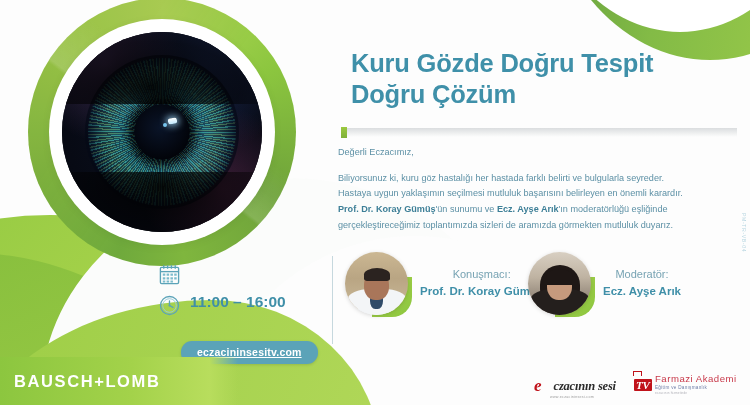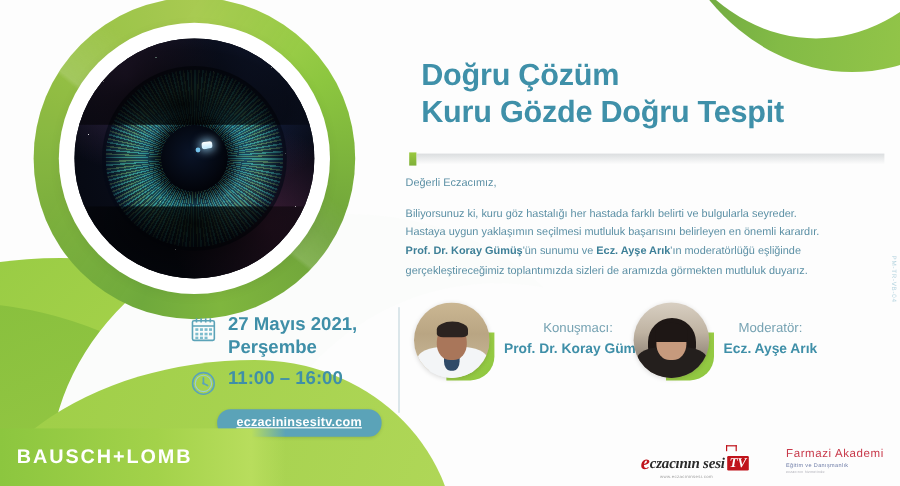--- a/index.html
+++ b/index.html
@@ -314,24 +314,24 @@
   }
   .esi-e{
     font-family:"Liberation Serif", serif;
     font-style:italic; font-weight:bold;
     color:#c0131b; font-size:17px; line-height:1;
     position:relative; top:1px;
   }
   .esi-word{
     font-family:"Liberation Serif", serif;
     font-style:italic; font-weight:bold;
-    color:#2b2b2b; font-size:12.5px; letter-spacing:-.2px;
+    color:#2b2b2b; font-size:12.5px; letter-spacing:-.2px;margin-left:12px;
   }
   .esi-tv{
-    margin-left:2px; background:#c0131b; color:#fff;
+    margin-left:18px; background:#c0131b; color:#fff;
     font-family:"Liberation Serif", serif;
     font-weight:bold; font-style:italic;
     font-size:11px; padding:0 2px; border-radius:1px;
     position:relative; top:-1px;
   }
   .esi-sub{
     position:absolute; left:16px; bottom:-5px;
     color:#9a9a9a; font-size:3.6px; letter-spacing:.3px;
   }
   .esi-ant{
@@ -390,22 +390,22 @@
     <div class="iris-glow"></div>
     <div class="iris-rim"></div>
     <div class="pupil"></div>
     <div class="glint"></div>
     <div class="glint2"></div>
     <div class="eye-cloud-top"></div>
     <div class="eye-cloud-bot"></div>
   </div>
 
   <div class="title">
+    <div>Kuru Gözde Doğru Tespit</div>
     <div>Doğru Çözüm</div>
-    <div>Kuru Gözde Doğru Tespit</div>
   </div>
 
   <div class="divider-top-tick"></div>
   <div class="divider-top"></div>
 
   <div class="body-text">
     <span class="greet">Değerli Eczacımız,</span>
     <span>Biliyorsunuz ki, kuru göz hastalığı her hastada farklı belirti ve bulgularla seyreder. Hastaya uygun yaklaşımın seçilmesi mutluluk başarısını belirleyen en önemli karardır. </span><b>Prof. Dr. Koray Gümüş</b><span>'ün sunumu ve </span><b>Ecz. Ayşe Arık</b><span>'ın moderatörlüğü eşliğinde gerçekleştireceğimiz toplantımızda sizleri de aramızda görmekten mutluluk duyarız.</span>
   </div>
 
@@ -426,24 +426,20 @@
             <rect x="16.9" y="11" width="2.6" height="2.3"></rect>
           <rect x="5" y="14.9" width="2.6" height="2.3"></rect>
             <rect x="9" y="14.9" width="2.6" height="2.3"></rect>
           <rect x="13" y="14.9" width="2.6" height="2.3"></rect>
             <rect x="16.9" y="14.9" width="2.6" height="2.3"></rect>
           <rect x="5" y="18.3" width="2.6" height="2.1"></rect>
             <rect x="9" y="18.3" width="2.6" height="2.1"></rect>
           <rect x="13" y="18.3" width="2.6" height="2.1"></rect>
         </g>
       </svg>
-      <div class="dt-txt">
-        <div>27 Mayıs 2021,</div>
-        <div>Perşembe</div>
-      </div>
     </div>
 
     <div class="dt-row">
       <svg class="dt-ico" viewBox="0 0 24 24">
         <circle cx="12" cy="12" r="9.4" fill="none" stroke="#5ba3b8" stroke-width="1.4"></circle>
         <circle cx="12" cy="12" r="7.1" fill="none" stroke="#9acbd9" stroke-width="1"></circle>
         <line x1="12" y1="12" x2="12" y2="7.2" stroke="#5ba3b8" stroke-width="1.4" stroke-linecap="round"></line>
         <line x1="12" y1="12" x2="15.6" y2="13.9" stroke="#5ba3b8" stroke-width="1.4" stroke-linecap="round"></line>
         <circle cx="12" cy="12" r="1" fill="#5ba3b8"></circle>
       </svg>

